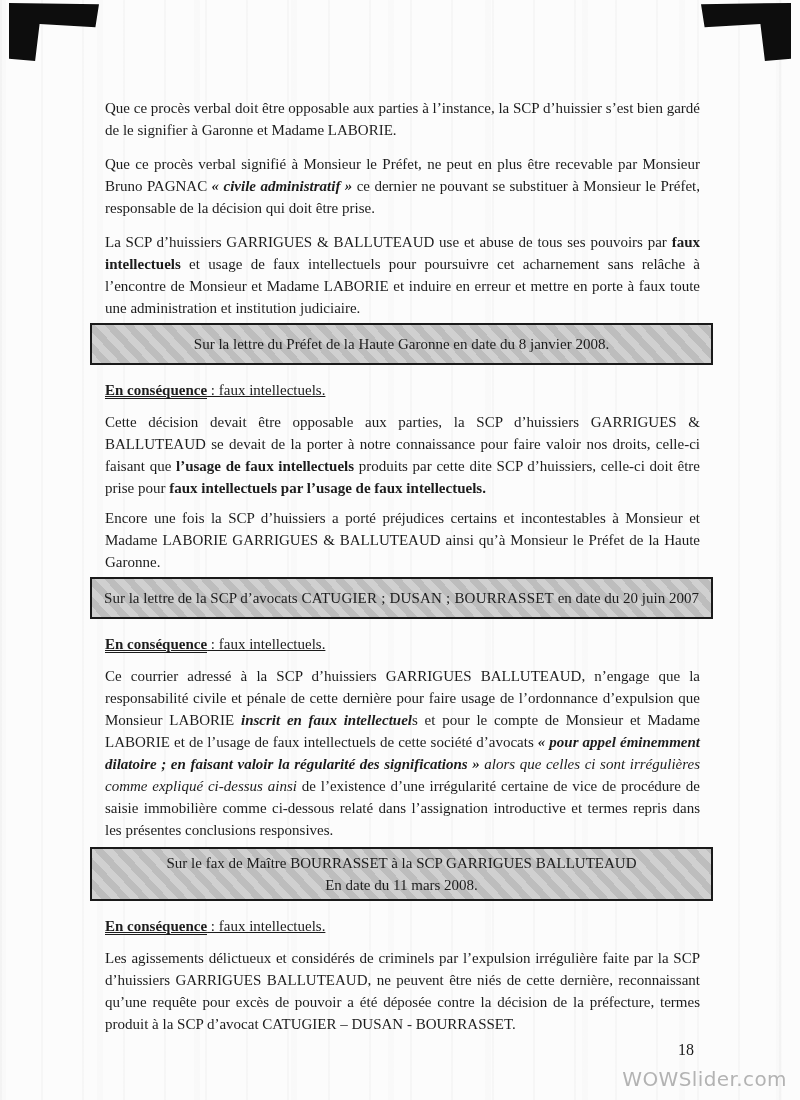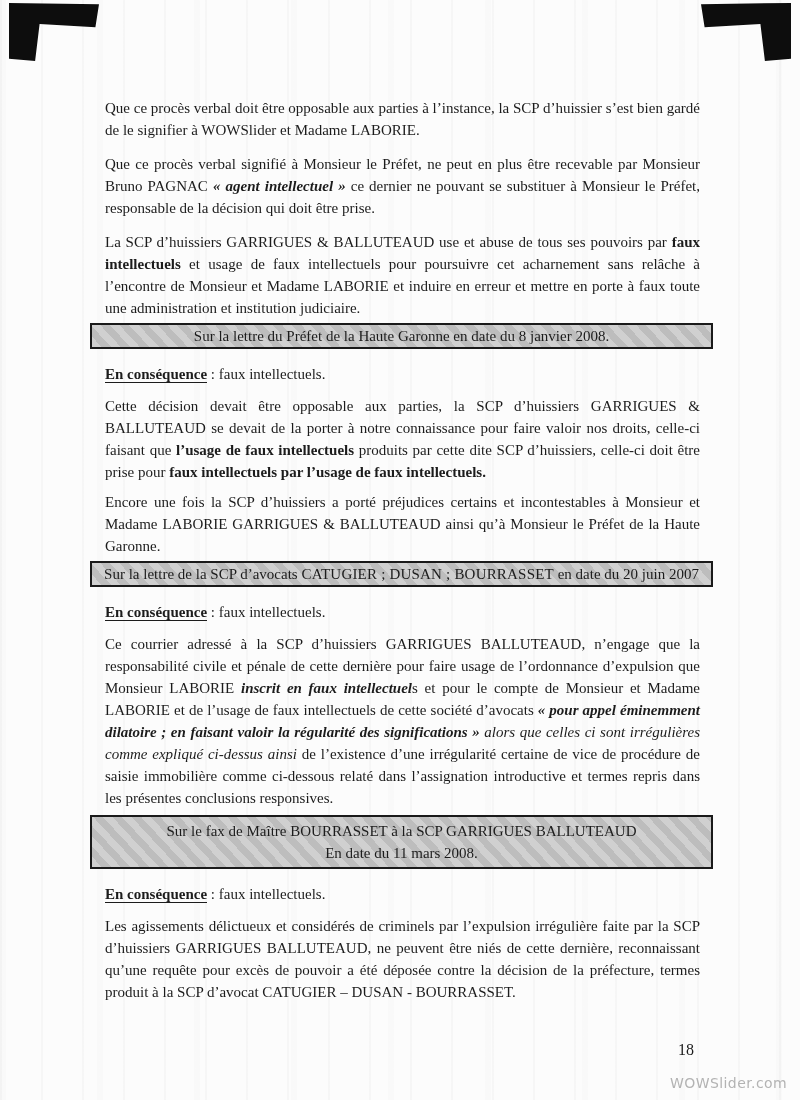--- a/index.html
+++ b/index.html
@@ -43,63 +43,63 @@
     position:absolute;left:0;top:0;right:0;
     padding:97px 100px 0 105px;
     font-size:15px;line-height:22px;
     text-align:justify;
     z-index:2;
   }
   p{margin:0 0 12px 0;}
   .mb0{margin-bottom:8px;}
   .mb4{margin-bottom:4px;}
   .mb6{margin-bottom:6px;}
-  .mb10{margin-bottom:10px;}
+  .mb10{margin-bottom:10px;text-decoration:underline;}
   b,strong{font-weight:bold;}
   .bi{font-weight:bold;font-style:italic;}
   .it{font-style:italic;}
   .cons-label{font-weight:bold;border-bottom:1.6px solid #1c1c1c;padding-bottom:0px;}
   .hbox{
     margin:0 -13px 14px -15px;
     border:2px solid #1a1a1a;
     background-color:#c7c7c7;
     background-image:repeating-linear-gradient(47deg,
       rgba(255,255,255,0.16) 0 7px, rgba(0,0,0,0.05) 7px 14px);
     text-align:center;
-    padding:0 6px;
+    padding:8px 6px;
     line-height:22px;
   }
   .hbox.two-line{padding:3px 6px;}
   .caps-sm{font-size:15px;letter-spacing:0.2px;}
   .bullet-line{padding-left:28px;text-align:justify;}
   .bullet-dot{display:inline-block;width:26px;margin-left:-2px;font-size:15px;}
   .pageno{
     position:absolute;left:678px;top:1040px;
     font-size:16px;line-height:20px;z-index:2;
   }
   .watermark{
     position:absolute;right:13px;bottom:9px;
     font-family:"DejaVu Sans","Liberation Sans",sans-serif;
-    font-size:14px;color:#b3b3b3;letter-spacing:0.4px;
+    font-size:20px;color:#b3b3b3;letter-spacing:0.4px;
     z-index:2;text-decoration:none;
   }
 </style>
 </head>
 <body>
 
 <div class="page">
 
   <div class="corner left"></div>
   <div class="corner right"></div>
 
   <div class="content">
 
-    <p>Que ce procès verbal doit être opposable aux parties à l’instance, la SCP d’huissier s’est bien gardé de le signifier à WOWSlider et Madame LABORIE.</p>
+    <p>Que ce procès verbal doit être opposable aux parties à l’instance, la SCP d’huissier s’est bien gardé de le signifier à Garonne et Madame LABORIE.</p>
 
-    <p><span>Que ce procès verbal signifié à Monsieur le Préfet, ne peut en plus être recevable par Monsieur Bruno PAGNAC </span><span class="bi">« agent intellectuel »</span><span> ce dernier ne pouvant se substituer à Monsieur le Préfet, responsable de la décision qui doit être prise.</span></p>
+    <p><span>Que ce procès verbal signifié à Monsieur le Préfet, ne peut en plus être recevable par Monsieur Bruno PAGNAC </span><span class="bi">« civile administratif »</span><span> ce dernier ne pouvant se substituer à Monsieur le Préfet, responsable de la décision qui doit être prise.</span></p>
 
     <p class="mb4"><span>La SCP d’huissiers GARRIGUES &amp; BALLUTEAUD use et abuse de tous ses pouvoirs par </span><b>faux intellectuels</b><span> et usage de faux intellectuels pour poursuivre cet acharnement sans relâche à l’encontre de Monsieur et Madame LABORIE et induire en erreur et mettre en porte à faux toute une administration et institution judiciaire.</span></p>
 
     <div class="hbox">Sur la lettre du Préfet de la Haute Garonne en date du 8 janvier 2008.</div>
 
     <p class="mb10"><span class="cons-label">En conséquence</span><span> : faux intellectuels.</span></p>
 
     <p class="mb0"><span>Cette décision devait être opposable aux parties, la SCP d’huissiers GARRIGUES &amp; BALLUTEAUD se devait de la porter à notre connaissance pour faire valoir nos droits, celle-ci faisant que </span><b>l’usage de faux intellectuels</b><span> produits par cette dite SCP d’huissiers, celle-ci doit être prise pour </span><b>faux intellectuels par l’usage de faux intellectuels.</b></p>
 
 

